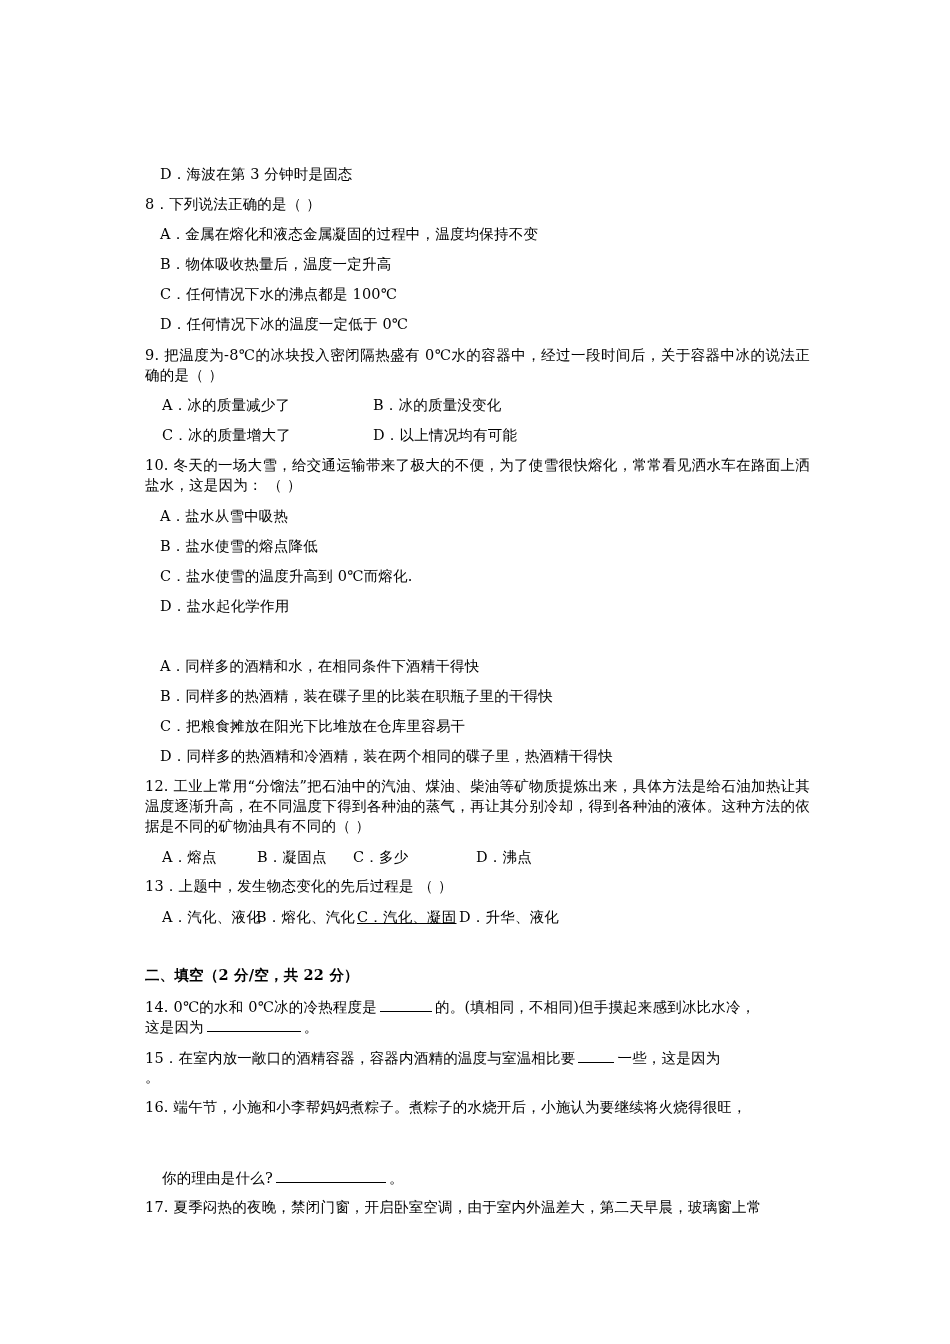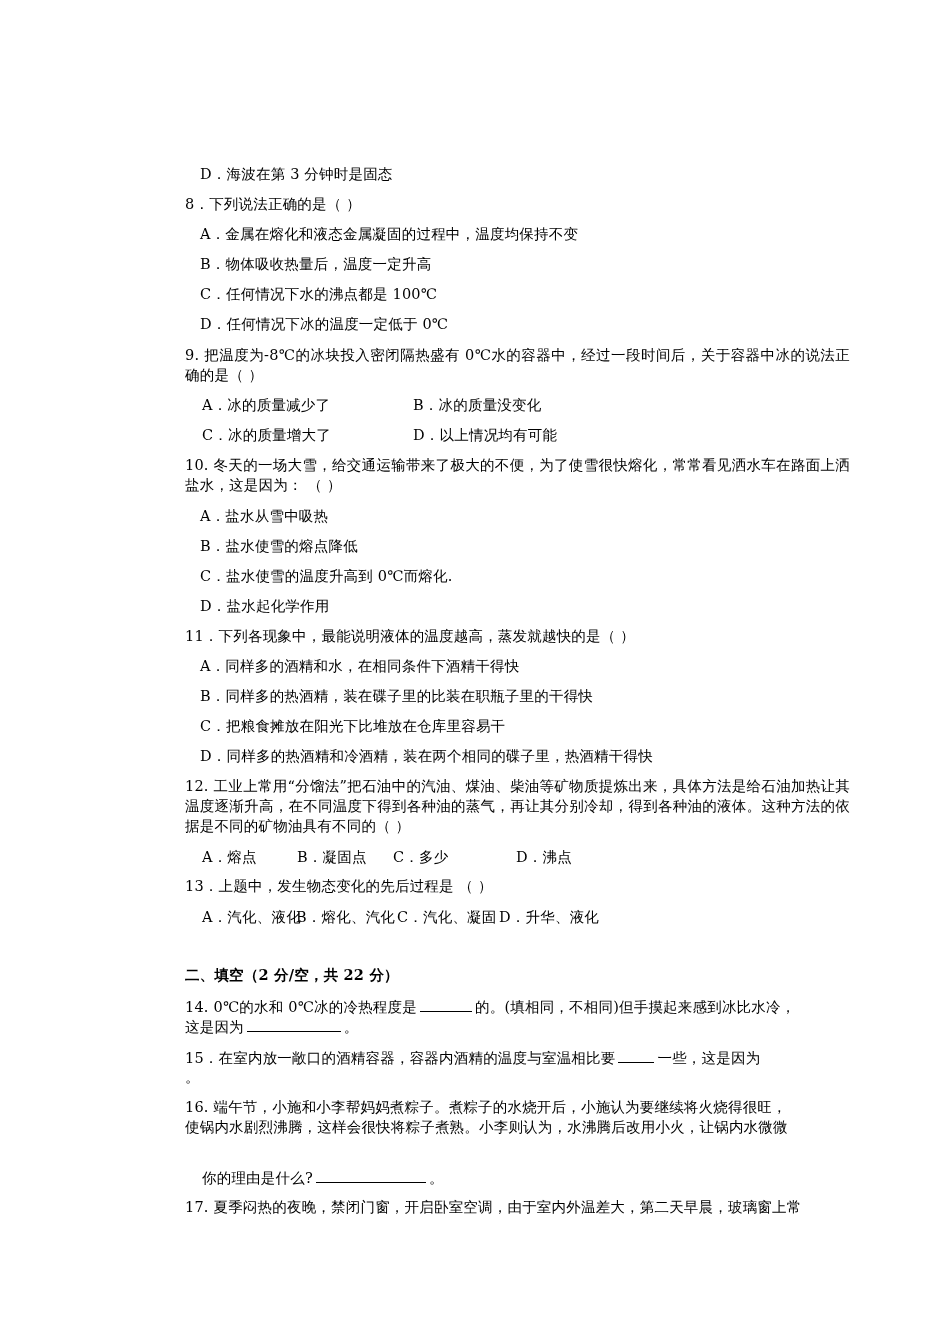--- a/index.html
+++ b/index.html
@@ -1,18 +1,18 @@
 <!DOCTYPE html>
 <html><head>
 <meta charset="utf-8">
 <style>
   html, body { margin: 0; padding: 0; background: #ffffff; }
   body { width: 950px; height: 1344px; position: relative; overflow: hidden;
          font-family: "DejaVu Serif", "Liberation Serif", serif; color: #000; }
-  .page { position: absolute; left: 0; top: 0; width: 760px; height: 1344px; margin-left: 40px; }
+  .page { position: absolute; left: 0; top: 0; width: 760px; height: 1344px; }
   .line { position: absolute; white-space: nowrap; font-size: 14.5px; line-height: 20px; letter-spacing: 0.2px; }
   .q { left: 145px; }
   .opt { left: 160px; }
   .ind { left: 162px; }
   .wrap { position: absolute; left: 145px; width: 665px; font-size: 14.5px; line-height: 20px; text-align: justify; text-align-last: left; letter-spacing: 0.2px; }
   .blank { display: inline-block; border-bottom: 1px solid #000; height: 15px; vertical-align: baseline; margin: 0 3px; }
   .section { font-weight: bold; }
 </style>
 </head>
 <body>
@@ -32,53 +32,51 @@
   <div class="line" style="top:395px; left:373px;">B．冰的质量没变化</div>
   <div class="line opt" style="top:425px; left:162px;">C．冰的质量增大了</div>
   <div class="line" style="top:425px; left:373px;">D．以上情况均有可能</div>
 
   <div class="wrap" style="top:455px;">10. 冬天的一场大雪，给交通运输带来了极大的不便，为了使雪很快熔化，常常看见洒水车在路面上洒盐水，这是因为：  （    ）</div>
   <div class="line opt" style="top:506px;">A．盐水从雪中吸热</div>
   <div class="line opt" style="top:536px;">B．盐水使雪的熔点降低</div>
   <div class="line opt" style="top:566px;">C．盐水使雪的温度升高到 0℃而熔化.</div>
   <div class="line opt" style="top:596px;">D．盐水起化学作用</div>
 
-  <div class="line q" style="top:626px;">11．下列各现象中，最能说明液体的温度越高，蒸发就越快的是（    ）</div>
   <div class="line opt" style="top:686px;">B．同样多的热酒精，装在碟子里的比装在职瓶子里的干得快</div>
   <div class="line opt" style="top:656px;">A．同样多的酒精和水，在相同条件下酒精干得快</div>
   <div class="line opt" style="top:716px;">C．把粮食摊放在阳光下比堆放在仓库里容易干</div>
   <div class="line opt" style="top:746px;">D．同样多的热酒精和冷酒精，装在两个相同的碟子里，热酒精干得快</div>
 
   <div class="wrap" style="top:776px;">12. 工业上常用“分馏法”把石油中的汽油、煤油、柴油等矿物质提炼出来，具体方法是给石油加热让其温度逐渐升高，在不同温度下得到各种油的蒸气，再让其分别冷却，得到各种油的液体。这种方法的依据是不同的矿物油具有不同的（    ）</div>
   <div class="line" style="top:847px; left:162px;">A．熔点</div>
   <div class="line" style="top:847px; left:257px;">B．凝固点</div>
   <div class="line" style="top:847px; left:353px;">C．多少</div>
   <div class="line" style="top:847px; left:476px;">D．沸点</div>
 
   <div class="line q" style="top:876px;">13．上题中，发生物态变化的先后过程是   （    ）</div>
   <div class="line" style="top:907px; left:162px;">A．汽化、液化</div>
   <div class="line" style="top:907px; left:256px;">B．熔化、汽化</div>
-  <div class="line" style="top:907px; left:357px;">C．汽化、凝固</div>
+  <div class="line" style="top:907px; left:357px;text-decoration:underline;">C．汽化、凝固</div>
   <div class="line" style="top:907px; left:459px;">D．升华、液化</div>
 
   <div class="line q section" style="top:965px;">二、填空（2 分/空，共 22 分）</div>
 
   <div class="line q" style="top:996px;">
     <span>14. 0℃的水和 0℃冰的冷热程度是</span><span class="blank" style="width:52px;"></span><span>的。(填相同，不相同)但手摸起来感到冰比水冷，</span>
   </div>
   <div class="line q" style="top:1016px;">
     <span>这是因为</span><span class="blank" style="width:94px;"></span><span>。</span>
   </div>
 
   <div class="line q" style="top:1047px;">
     <span>15．在室内放一敞口的酒精容器，容器内酒精的温度与室温相比要</span><span class="blank" style="width:36px;"></span><span>一些，这是因为</span>
   </div>
   <div class="line q" style="top:1067px;">。</div>
 
   <div class="line q" style="top:1097px;">16. 端午节，小施和小李帮妈妈煮粽子。煮粽子的水烧开后，小施认为要继续将火烧得很旺，</div>
-  <div class="line q" style="top:1117px;">使锅内水剧烈沸腾，这样会很快将粽子煮熟。小李则认为，水沸腾后改用小火，让锅内水微微</div>
   <div class="line ind" style="top:1167px;">
     <span>你的理由是什么?</span><span class="blank" style="width:110px;"></span><span>。</span>
   </div>
 
   <div class="line q" style="top:1197px;">17. 夏季闷热的夜晚，禁闭门窗，开启卧室空调，由于室内外温差大，第二天早晨，玻璃窗上常</div>
 
 </div>
 
 </body></html>

